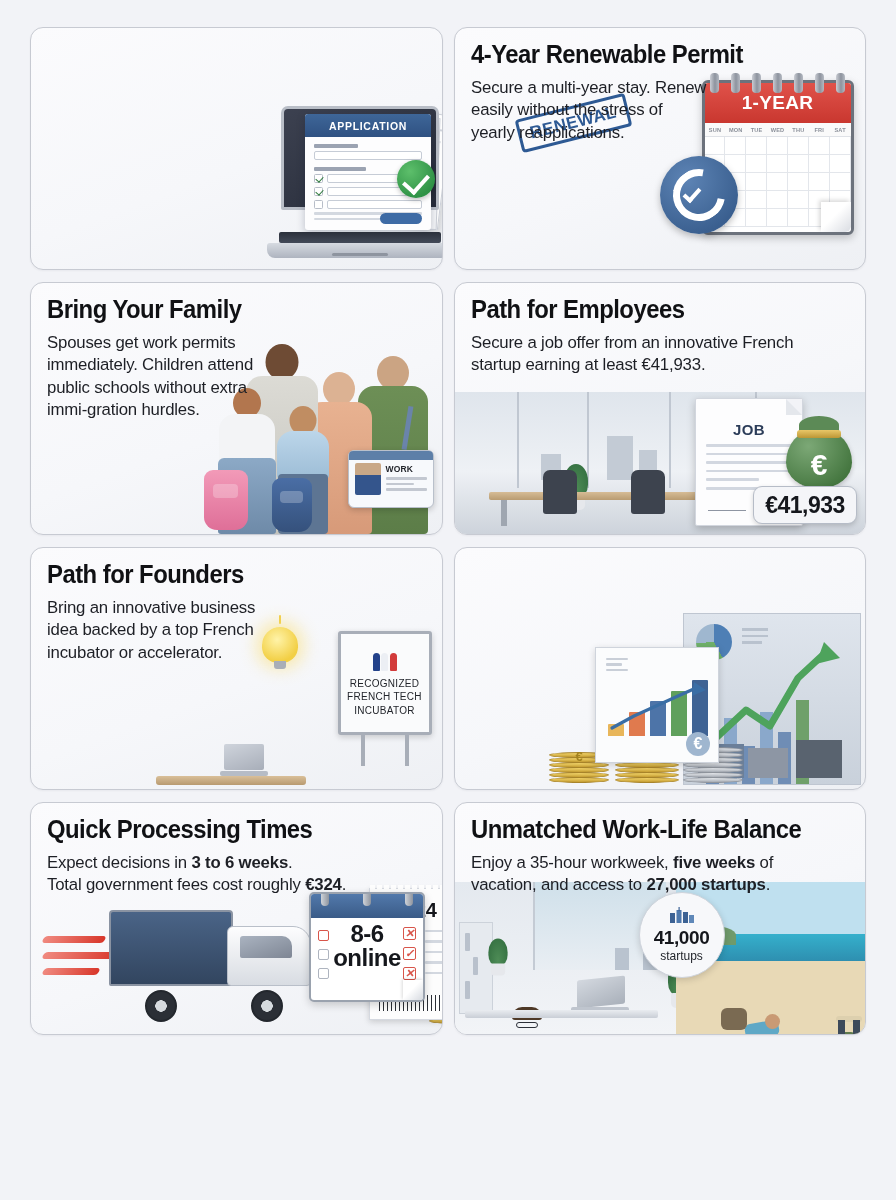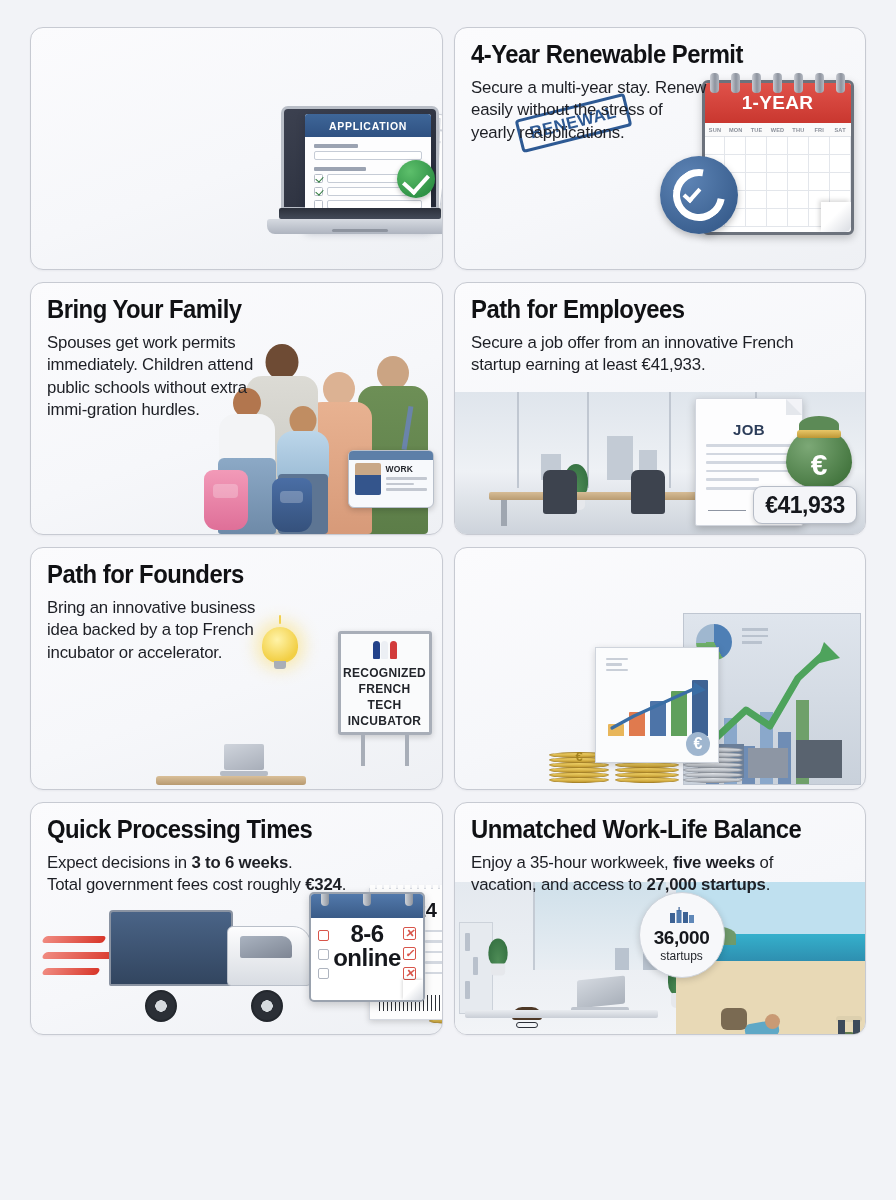--- a/index.html
+++ b/index.html
@@ -96,21 +96,21 @@
   }
   .card-body b { font-weight: 700; }
   .card-body.wide { max-width: 400px; }
   .card-body.xwide { max-width: 405px; white-space: pre-line; }
 
   
   .art { position: absolute; inset: 0; z-index: 2; pointer-events: none; }
   .art-fg { z-index: 5; }
 
   
-  .laptop { position: absolute; left: 236px; top: 78px; width: 186px; height: 128px; }
+  .laptop { position: absolute; left: 236px; top: 78px; width: 186px; height: 152px; }
   .lp-screen {
     position: absolute; left: 14px; top: 0; width: 158px; height: 104px;
     background: linear-gradient(150deg,#3c4150,#262b38);
     border-radius: 7px 7px 2px 2px;
     border: 3.5px solid #b9bec7;
   }
   .lp-base {
     position: absolute; left: 0; bottom: 0; width: 186px; height: 15px;
     background: linear-gradient(180deg,#d6dae1,#aeb4bf);
     border-radius: 3px 3px 8px 8px;
@@ -299,21 +299,21 @@
     background:#fafbfc; border:3px solid #a8aeb8; border-radius:3px;
     box-shadow:0 2px 6px rgba(0,0,0,.18);
     display:flex; flex-direction:column; align-items:center; justify-content:center;
     padding-top:4px;
   }
   .sign5 .logo { display:flex; gap:1.5px; margin-bottom:6px; }
   .sign5 .logo i { width:7px; height:18px; border-radius:7px 7px 2px 2px; }
   .sign5 .logo i:nth-child(1){ background:#23428a; }
   .sign5 .logo i:nth-child(2){ background:#eceff4; }
   .sign5 .logo i:nth-child(3){ background:#d23b3b; }
-  .sign5 span { font-size:12px; font-weight:700; color:#22252b; letter-spacing:.3px; line-height:1.35; text-align:center; }
+  .sign5 span { font-size:10px; font-weight:400; color:#22252b; letter-spacing:.3px; line-height:1.35; text-align:left; }
   .sign5 .post { position:absolute; bottom:-34px; width:60px; height:34px; }
   .sign5 .post i { position:absolute; bottom:0; width:4px; height:34px; background:#a8aeb8; }
   .p5 { position:absolute; bottom:10px; }
   .p5 .h { width:20px; height:20px; border-radius:50%; margin:0 auto; }
   .p5 .b { width:42px; height:46px; border-radius:12px 12px 3px 3px; margin-top:2px; }
 
   
   .invest { position:absolute; right:0; bottom:0; width:330px; height:180px; }
   .meeting {
     position:absolute; right:4px; bottom:4px; width:178px; height:172px;
@@ -913,20 +913,20 @@
         <div class="badge27">
           <span class="ico">
             <svg width="26" height="16" viewBox="0 0 26 16">
               <rect x="1" y="6" width="5" height="10" fill="#3c6294"></rect>
               <rect x="7.5" y="3" width="5" height="13" fill="#4e79ad"></rect>
               <rect x="14" y="5" width="5" height="11" fill="#3c6294"></rect>
               <rect x="20" y="8" width="5" height="8" fill="#5f88b8"></rect>
               <rect x="9.5" y="0" width="1.2" height="4" fill="#3c6294"></rect>
             </svg>
           </span>
-          <span class="num">36,000</span>
+          <span class="num">41,000</span>
           <span class="lbl">startups</span>
         </div>
       </div>
     </div>
 
   </div>
 </div>
 
 </body></html>

